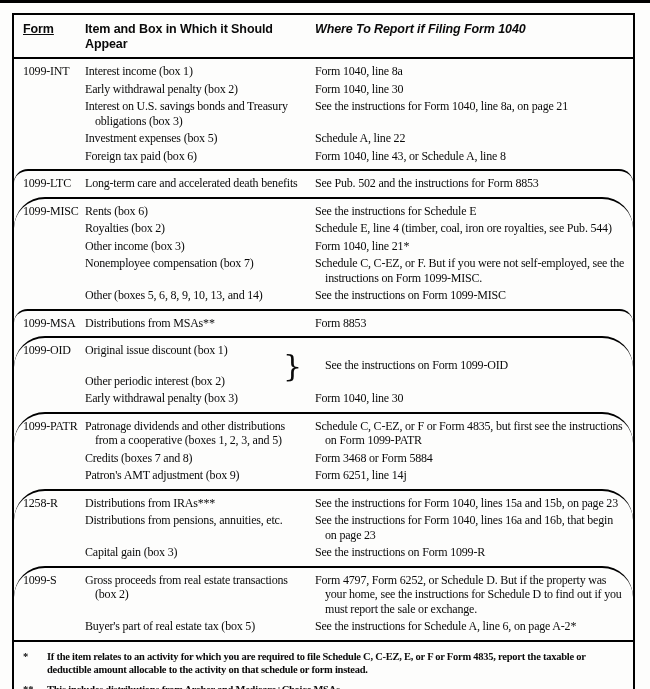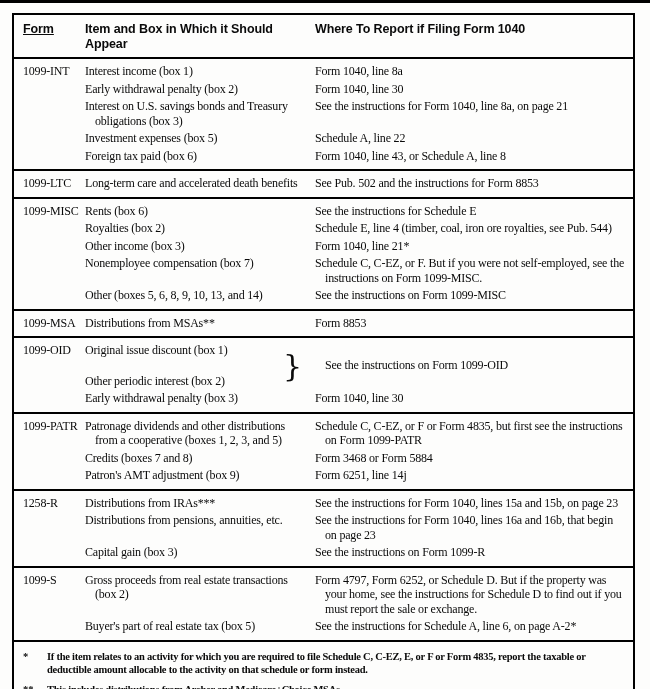--- a/index.html
+++ b/index.html
@@ -26,25 +26,26 @@
     display: flex;
     padding: 7px 6px 6px 9px;
     border-bottom: 2.5px solid #000;
     font-family: "Liberation Sans", sans-serif;
     font-weight: bold;
     font-size: 12.5px;
     letter-spacing: -0.1px;
   }
   .hc1 { flex: 0 0 62px; text-decoration: underline; }
   .hc2 { flex: 0 0 230px; padding-right: 10px; }
-  .hc3 { flex: 1; }
+  .hc3 { flex: 1; font-style: italic; }
   
   .section {
     display: flex;
     padding: 5px 6px 6px 9px;
+    border-radius: 31px;
   }
   .section + .section { border-top: 2px solid #000; }
   .form-cell { flex: 0 0 62px; padding-right: 4px; }
   .rows { flex: 1; display: flex; flex-direction: column; gap: 3px; }
   .row { display: flex; align-items: flex-start; }
   .item {
     flex: 0 0 230px;
     padding-left: 10px; text-indent: -10px;
     padding-right: 16px;
   }

